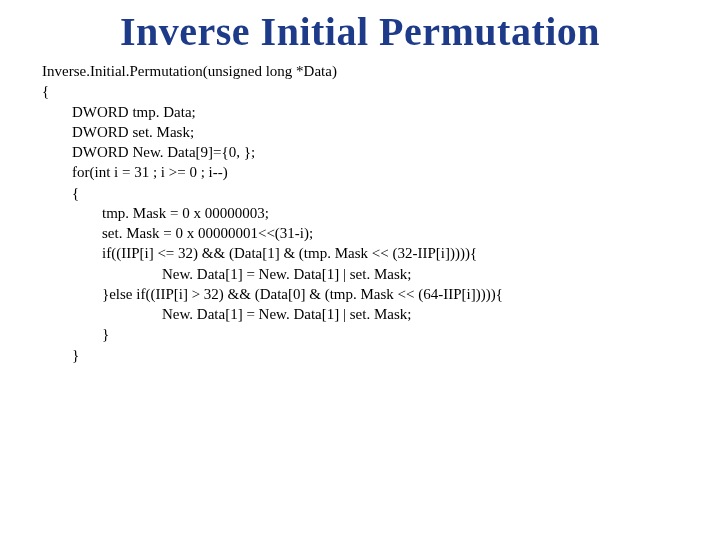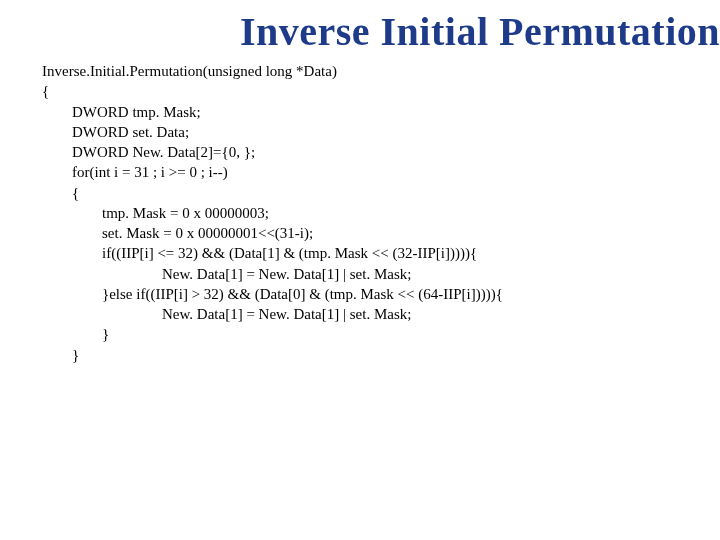--- a/index.html
+++ b/index.html
@@ -14,21 +14,21 @@
   .slide {
     width: 720px;
     height: 540px;
     position: relative;
     box-sizing: border-box;
   }
   .title {
     color: #1e3b8a;
     font-size: 40px;
     font-weight: bold;
-    text-align: right;
+    text-align: center;
     padding-top: 8px;
     padding-bottom: 6px;
     letter-spacing: 0.5px;
   }
   .code-block {
     color: #000000;
     font-size: 15px;
     line-height: 1.35;
     padding-left: 42px;
     padding-right: 20px;
@@ -36,23 +36,23 @@
     font-family: "Times New Roman", Times, serif;
   }
 </style>
 </head>
 <body>
 
 <div class="slide">
   <div class="title">Inverse Initial Permutation</div>
   <div class="code-block"><span>Inverse.Initial.Permutation(unsigned long *Data)</span>
 <span>{</span>
-<span>        DWORD tmp. Mask;</span>
-<span>        DWORD set. Data;</span>
-<span>        DWORD New. Data[2]={0, };</span>
+<span>        DWORD tmp. Data;</span>
+<span>        DWORD set. Mask;</span>
+<span>        DWORD New. Data[9]={0, };</span>
 <span>        for(int i = 31 ; i &gt;= 0 ; i--)</span>
 <span>        {</span>
 <span>                tmp. Mask = 0 x 00000003;</span>
 <span>                set. Mask = 0 x 00000001&lt;&lt;(31-i);</span>
 <span>                if((IIP[i] &lt;= 32) &amp;&amp; (Data[1] &amp; (tmp. Mask &lt;&lt; (32-IIP[i])))){</span>
 <span>                                New. Data[1] = New. Data[1] | set. Mask;</span>
 <span>                }else if((IIP[i] &gt; 32) &amp;&amp; (Data[0] &amp; (tmp. Mask &lt;&lt; (64-IIP[i])))){</span>
 <span>                                New. Data[1] = New. Data[1] | set. Mask;</span>
 <span>                }</span>
 <span>        }</span></div>

